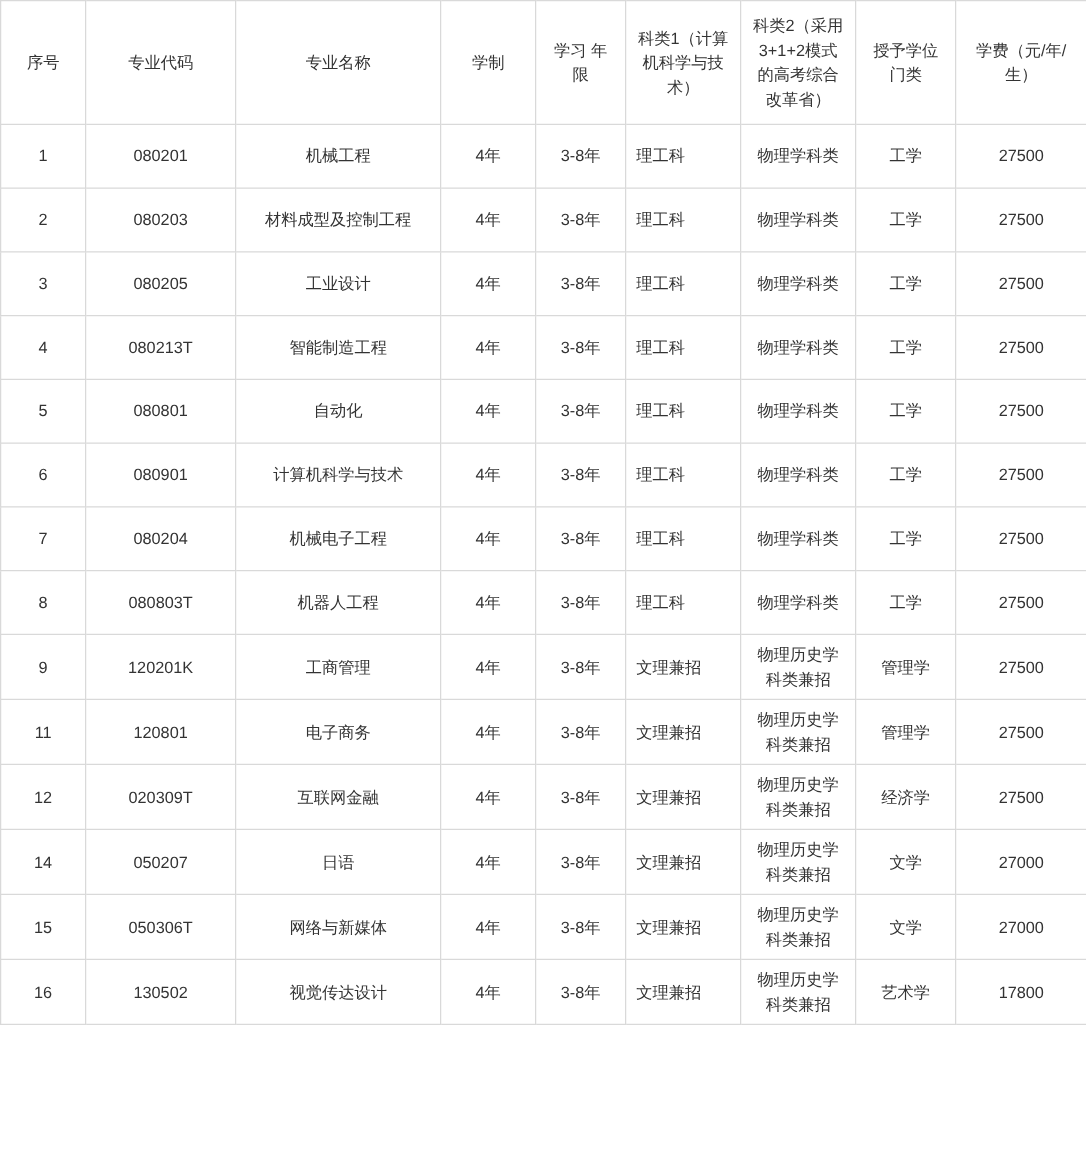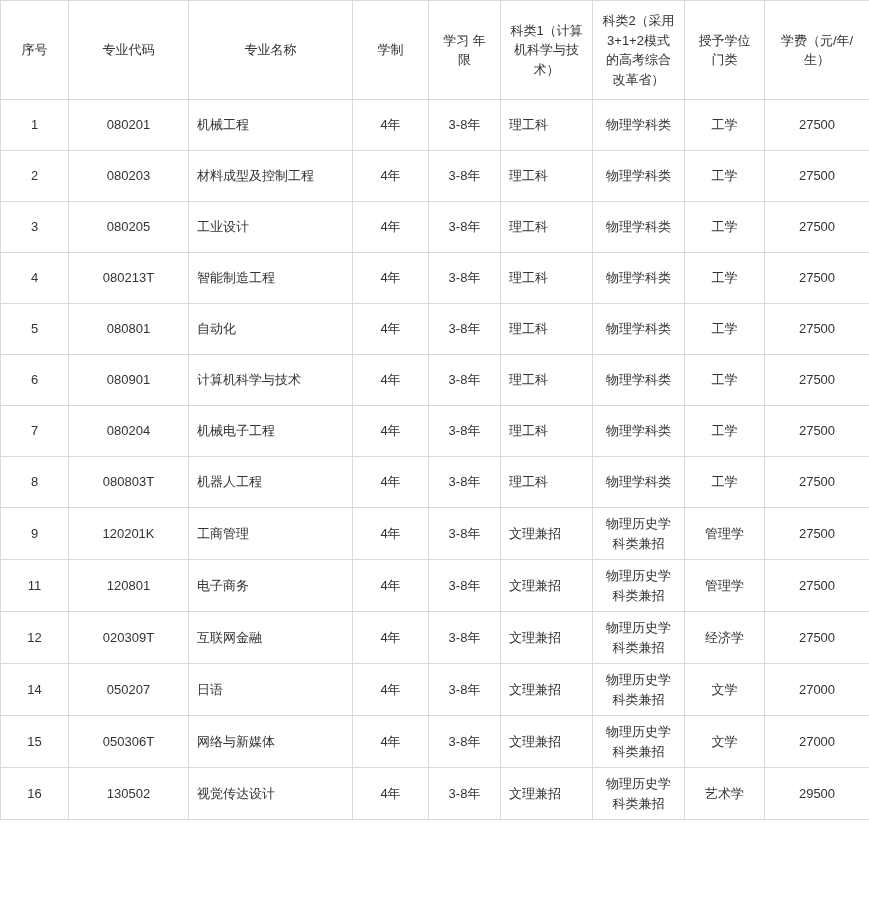--- a/index.html
+++ b/index.html
@@ -43,21 +43,21 @@
   col.c-name     { width: 164px; }
   col.c-len      { width: 76px; }
   col.c-years    { width: 72px; }
   col.c-sub1     { width: 92px; }
   col.c-sub2     { width: 92px; }
   col.c-degree   { width: 80px; }
   col.c-fee      { width: 105px; }
 
   td.idx    { text-align: center; }
   td.code   { text-align: center; margin-left: 20px; }
-  td.name   { text-align: left; padding-left: 18px; }
+  td.name   { text-align: center; padding-left: 18px; }
   td.len    { text-align: center; }
   td.years  { text-align: center; }
   td.sub1   { text-align: left; }
   td.sub2   { text-align: center; }
   td.degree { text-align: center; }
   td.fee    { text-align: center; }
 
   tbody tr { height: 51px; }
 
   th.h-idx, th.h-code, th.h-name, th.h-len, th.h-degree { text-align: center; }
@@ -243,17 +243,17 @@
         </tr>
         <tr>
           <td class="idx">16</td>
           <td class="code">130502</td>
           <td class="name">视觉传达设计</td>
           <td class="len">4年</td>
           <td class="years">3-8年</td>
           <td class="sub1">文理兼招</td>
           <td class="sub2">物理历史学科类兼招</td>
           <td class="degree">艺术学</td>
-          <td class="fee">29500</td>
+          <td class="fee">17800</td>
         </tr>
       </tbody>
   </table>
 </div>
 
 </body></html>

